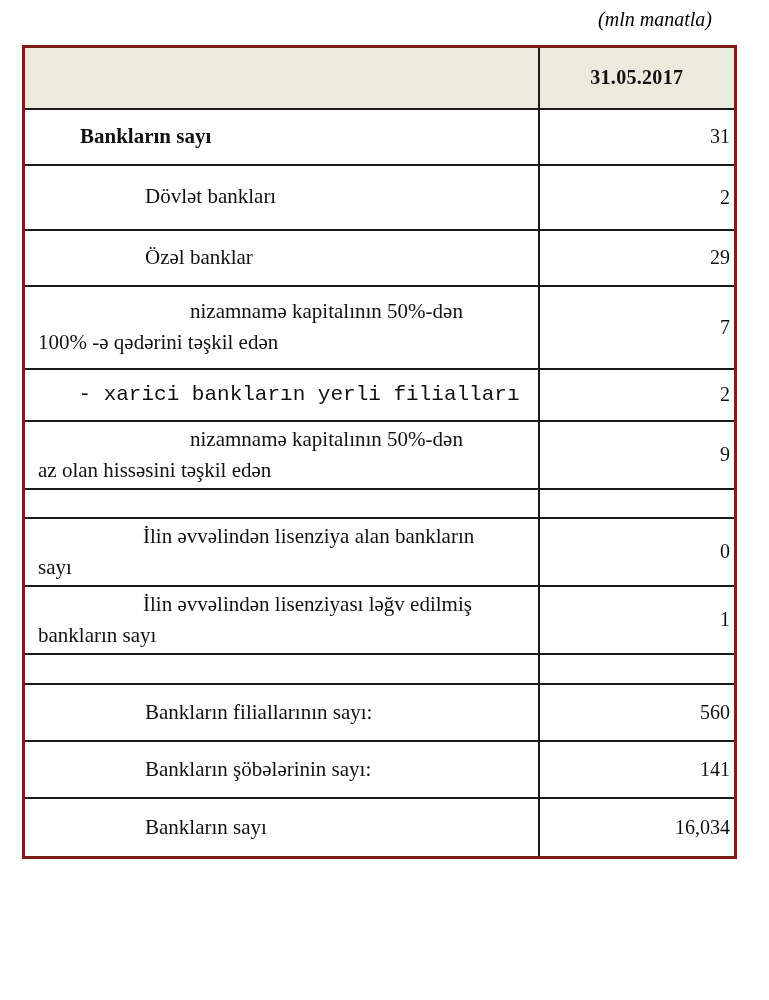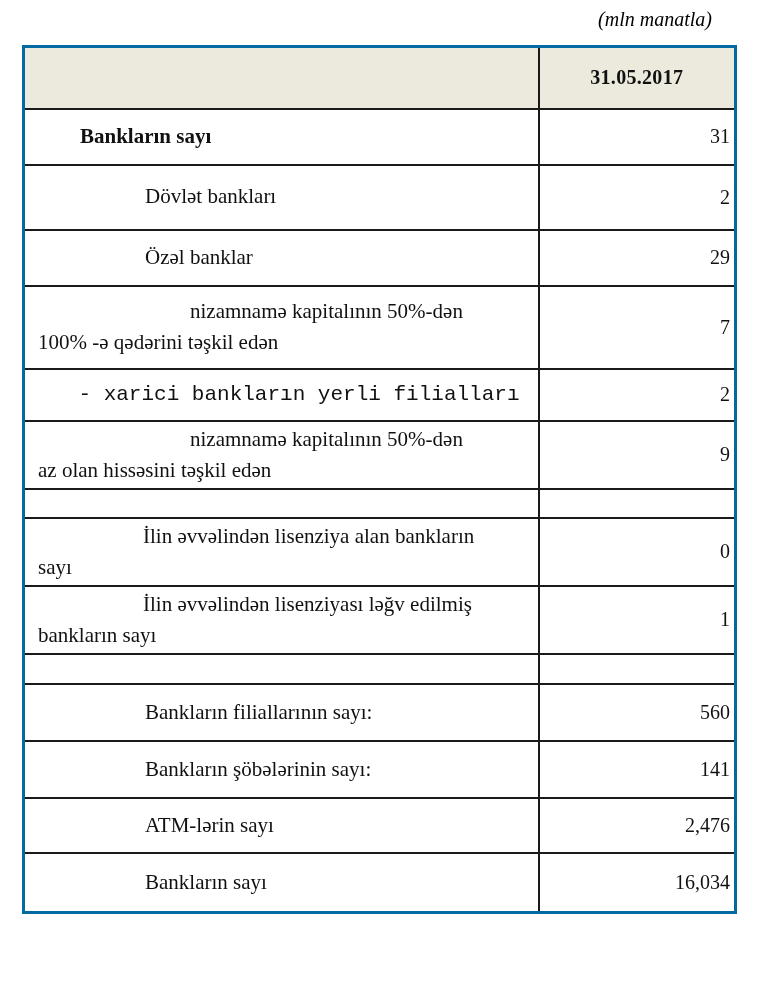--- a/index.html
+++ b/index.html
@@ -18,21 +18,21 @@
     font-style:italic;
     font-size:20px;
     color:#000000;
   }
   table.stat{
     position:absolute;
     left:22px;top:45px;
     width:712px;
     border-collapse:collapse;
     table-layout:fixed;
-    border:3px solid #0369a1;
+    border:3px solid #7f1d1d;
   }
   col.c1{width:515px;}
   col.c2{width:197px;}
   th,td{
     border:2px solid #1a1a1a;
     vertical-align:middle;
     overflow:hidden;
   }
   tr.hdr th{
     background:#ECE9DD;
@@ -123,24 +123,20 @@
         <td class="val"></td>
       </tr>
       <tr style="height:57px">
         <td class="lab ind">Bankların filiallarının sayı:</td>
         <td class="val">560</td>
       </tr>
       <tr style="height:57px">
         <td class="lab ind">Bankların şöbələrinin sayı:</td>
         <td class="val">141</td>
       </tr>
-      <tr style="height:55px">
-        <td class="lab ind">ATM-lərin sayı</td>
-        <td class="val">2,476</td>
-      </tr>
       <tr style="height:60px">
         <td class="lab ind">Bankların sayı</td>
         <td class="val">16,034</td>
       </tr>
     </tbody>
   </table>
 
 </div>
 
 </body></html>

